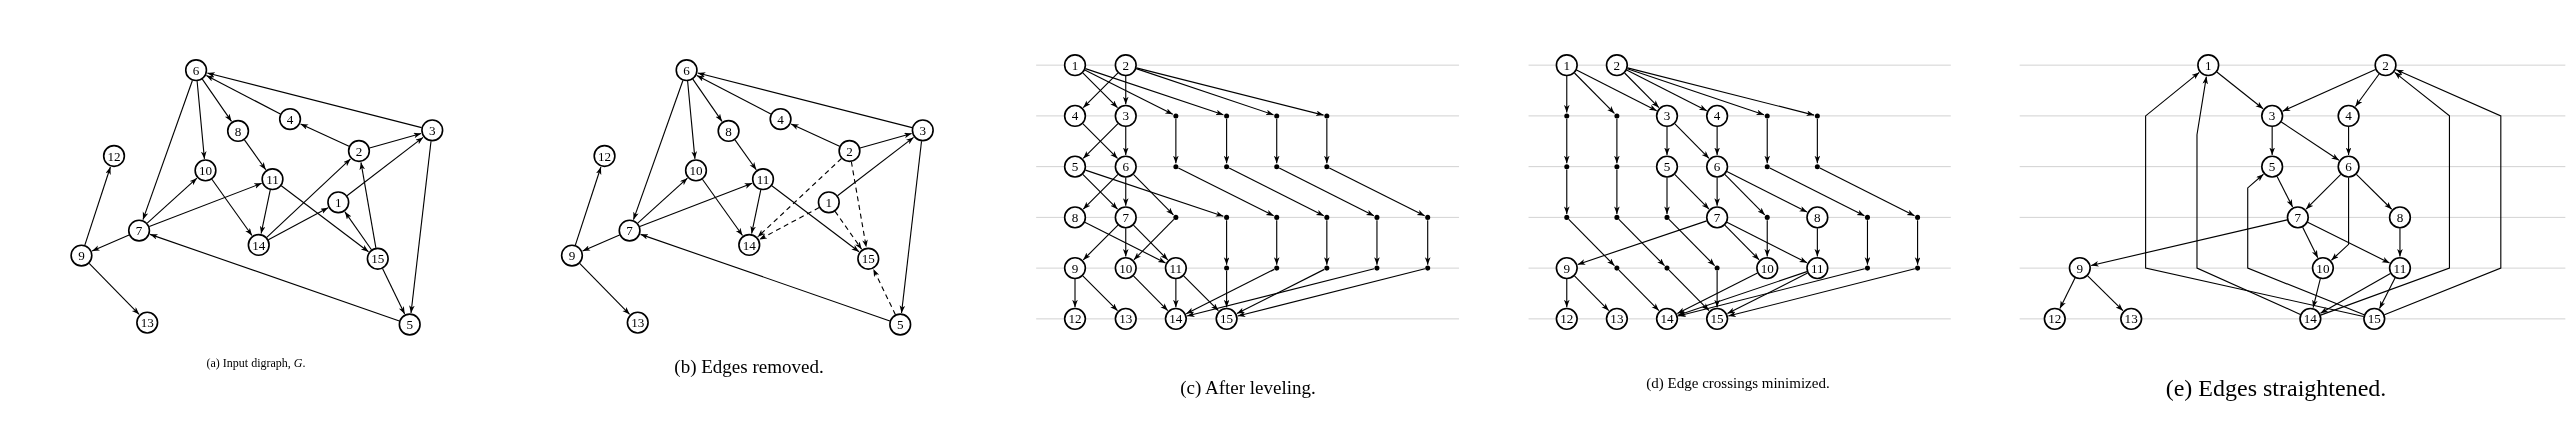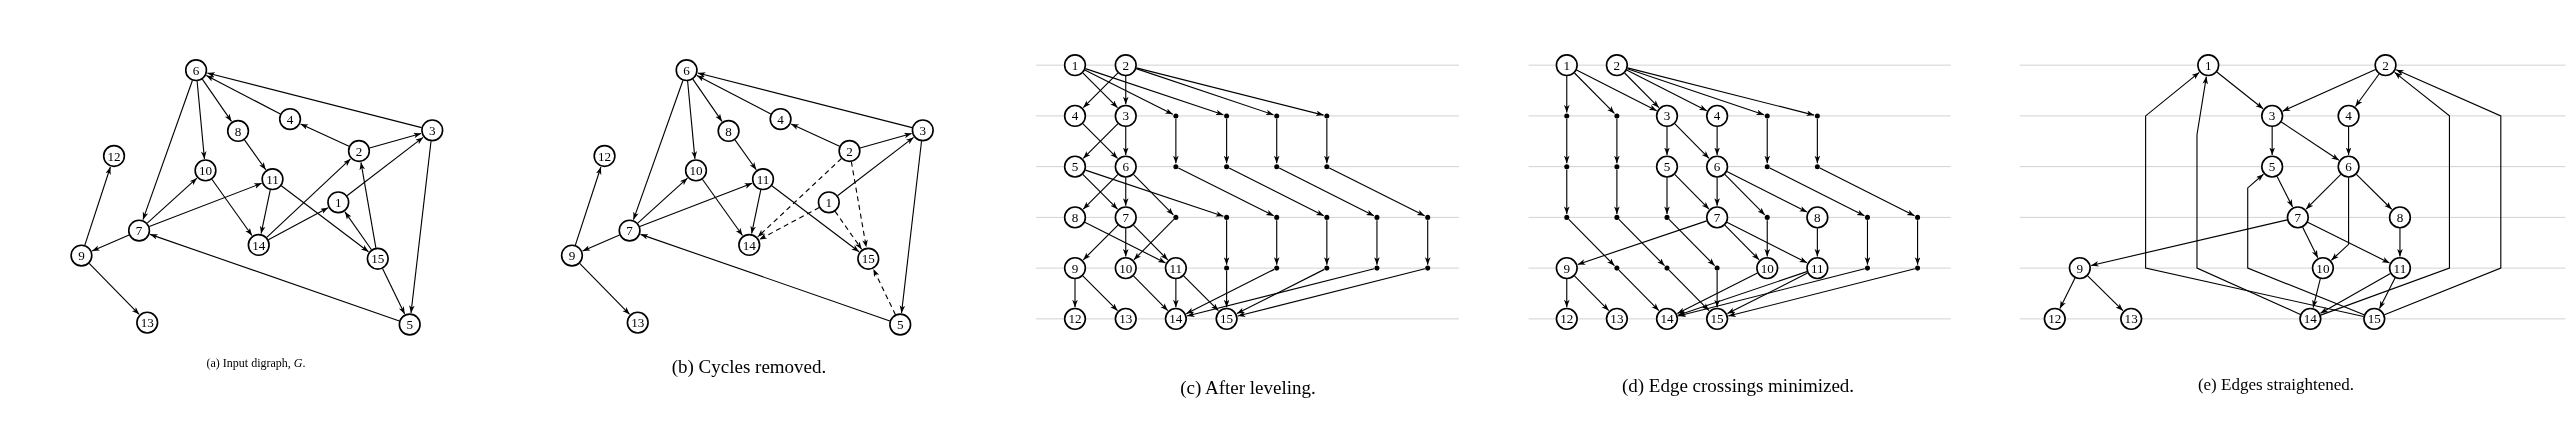--- a/index.html
+++ b/index.html
@@ -540,18 +540,18 @@
           <text x="3686" y="509" dy="0.35em" text-anchor="middle" font-size="21" fill="#000000" font-family="&quot;Liberation Serif&quot;,&quot;DejaVu Serif&quot;,serif">14</text>
         </g>
         <g>
           <circle cx="3788" cy="509" r="16.5" fill="#ffffff" stroke="#000000" stroke-width="2.6"></circle>
           <text x="3788" y="509" dy="0.35em" text-anchor="middle" font-size="21" fill="#000000" font-family="&quot;Liberation Serif&quot;,&quot;DejaVu Serif&quot;,serif">15</text>
         </g>
       </g>
     </svg>
 
   <div class="caption" style="left: 256px; top: 356px; font-size: 12px;"><span>(a) Input digraph, </span><i>G</i><span>.</span></div>
-  <div class="caption" style="left: 749px; top: 356px; font-size: 19px;"><span>(b) Cycles removed.</span><i></i><span></span></div>
+  <div class="caption" style="left: 749px; top: 356px; font-size: 19px;"><span>(b) Edges removed.</span><i></i><span></span></div>
   <div class="caption" style="left: 1248px; top: 377px; font-size: 19px; text-align: center;"><span>(c) After leveling.</span><i></i><span></span></div>
-  <div class="caption" style="left: 1738px; top: 375px; font-size: 19px;"><span>(d) Edge crossings minimized.</span><i></i><span></span></div>
-  <div class="caption" style="left: 2276px; top: 375px; font-size: 17px;"><span>(e) Edges straightened.</span><i></i><span></span></div>
+  <div class="caption" style="left: 1738px; top: 375px; font-size: 15px;"><span>(d) Edge crossings minimized.</span><i></i><span></span></div>
+  <div class="caption" style="left: 2276px; top: 375px; font-size: 24px;"><span>(e) Edges straightened.</span><i></i><span></span></div>
 </div>
 
 
 </body></html>

